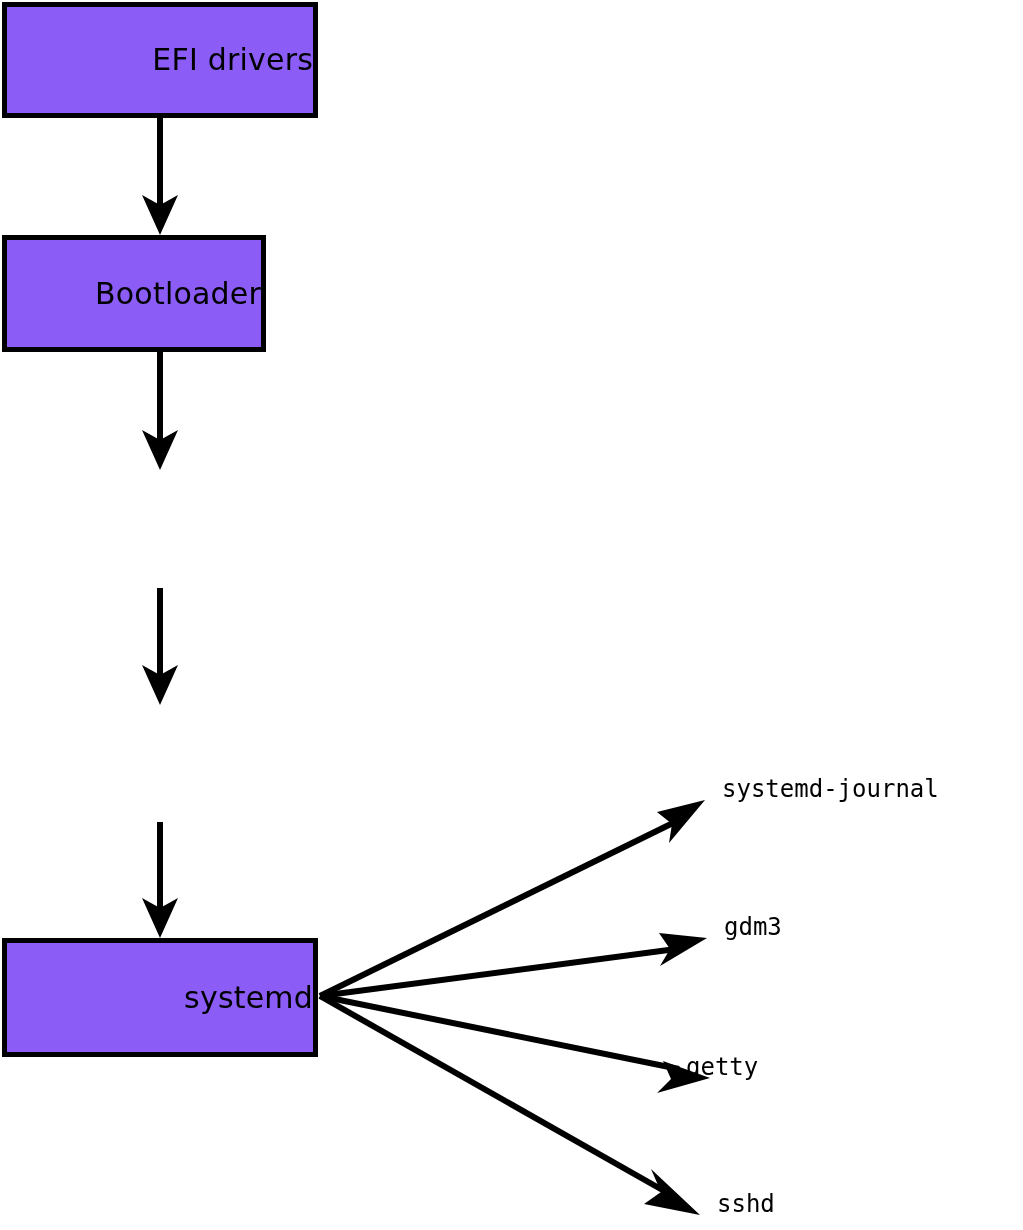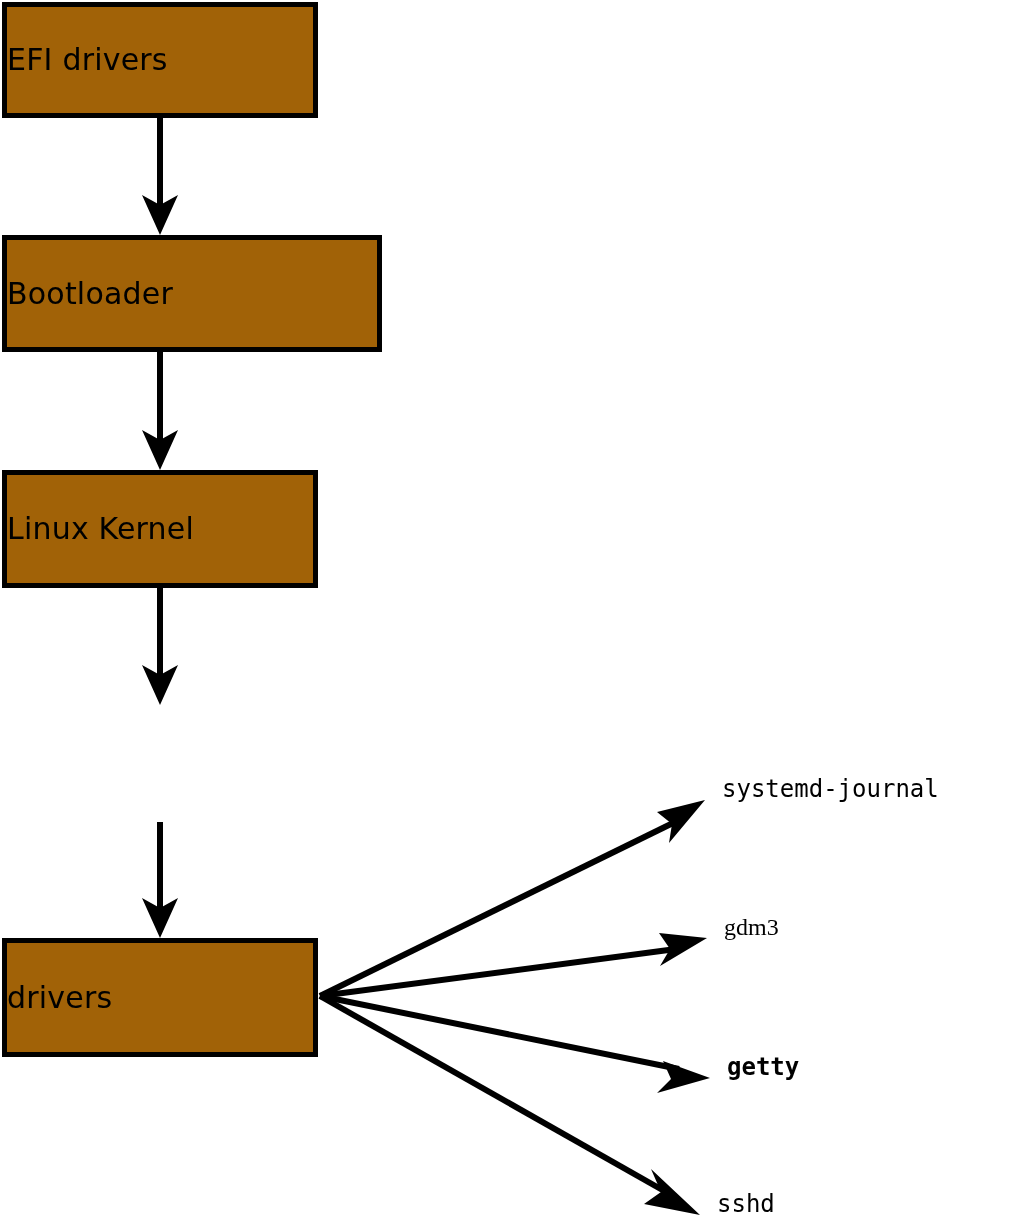--- a/index.html
+++ b/index.html
@@ -29,25 +29,25 @@
     left: 0;
     top: 0;
     width: 1023px;
     height: 1230px;
     display: block;
   }
 
   .node-box {
     position: absolute;
     box-sizing: border-box;
-    background: #a16207;
+    background: #8b5cf6;
     border: 5px solid #000000;
     display: flex;
     align-items: center;
-    justify-content: flex-start;
+    justify-content: flex-end;
   }
 
   .node-label {
     font-family: "DejaVu Sans", "Liberation Sans", sans-serif;
     font-size: 30px;
     line-height: 1;
     color: #000000;
     letter-spacing: 0.2px;
     white-space: nowrap;
   }
@@ -115,35 +115,32 @@
     <g>
       <line x1="320" y1="996" x2="666" y2="1192" stroke="#000000" stroke-width="6"></line>
       <path d="M 700 1215 L 651 1169 L 661 1192 L 644 1204 Z" fill="#000000"></path>
     </g>
   </svg>
 
   <div class="node-box" style="left:2px; top:2px; width:316px; height:116px;">
     <span class="node-label">EFI drivers</span>
   </div>
 
-  <div class="node-box" style="left:2px; top:235px; width:380px; height:117px;">
+  <div class="node-box" style="left:2px; top:235px; width:264px; height:117px;">
     <span class="node-label">Bootloader</span>
   </div>
 
-  <div class="node-box" style="left:2px; top:470px; width:316px; height:118px;">
-    <span class="node-label">Linux Kernel</span>
-  </div>
 
 
   <div class="node-box" style="left:2px; top:938px; width:316px; height:119px;">
-    <span class="node-label">drivers</span>
+    <span class="node-label">systemd</span>
   </div>
 
   <div class="leaf-label" style="left:722px; top:777px;">systemd-journal</div>
 
-  <div class="leaf-label" style="left:724px; top:915px;font-family:Liberation Serif, serif;">gdm3</div>
+  <div class="leaf-label" style="left:724px; top:915px;">gdm3</div>
 
-  <div class="leaf-label" style="left:727px; top:1055px;font-weight:bold;">getty</div>
+  <div class="leaf-label" style="left:686px; top:1055px;">getty</div>
 
   <div class="leaf-label" style="left:717px; top:1192px;">sshd</div>
 
 
 </div>
 
 </body></html>

